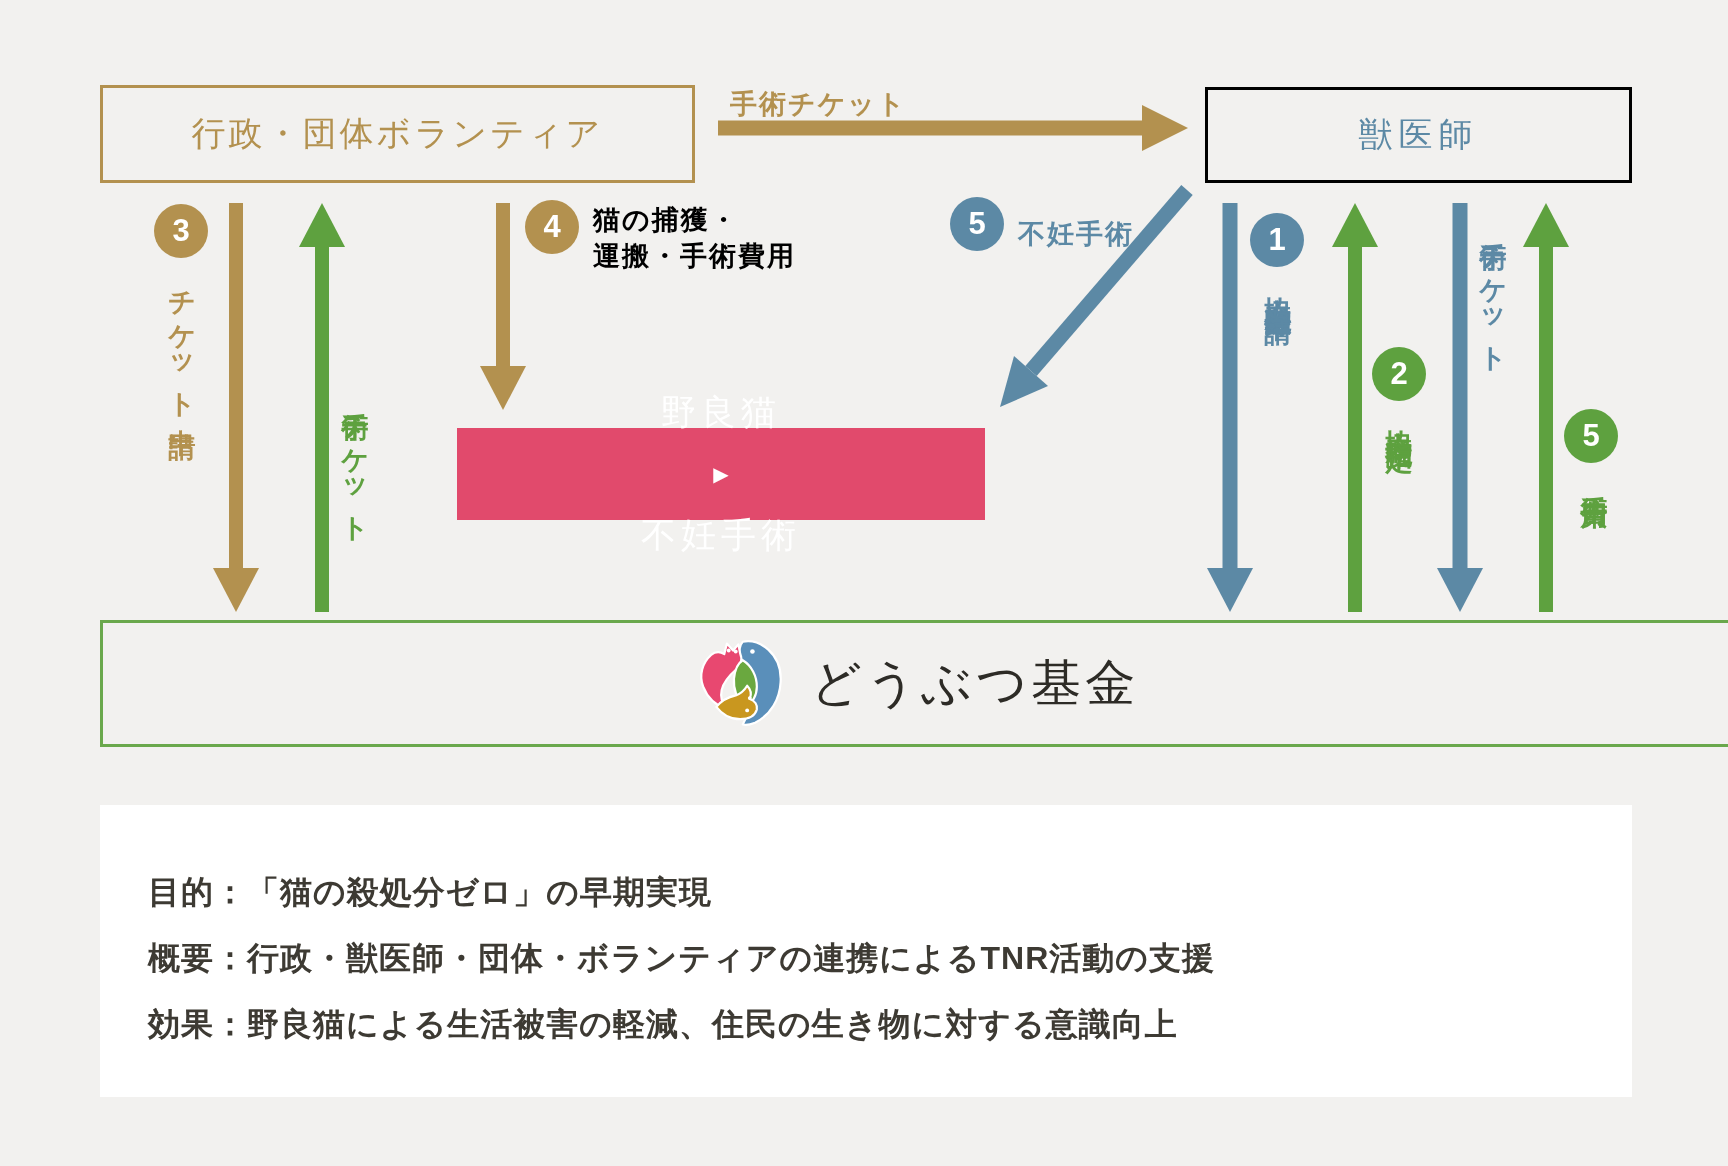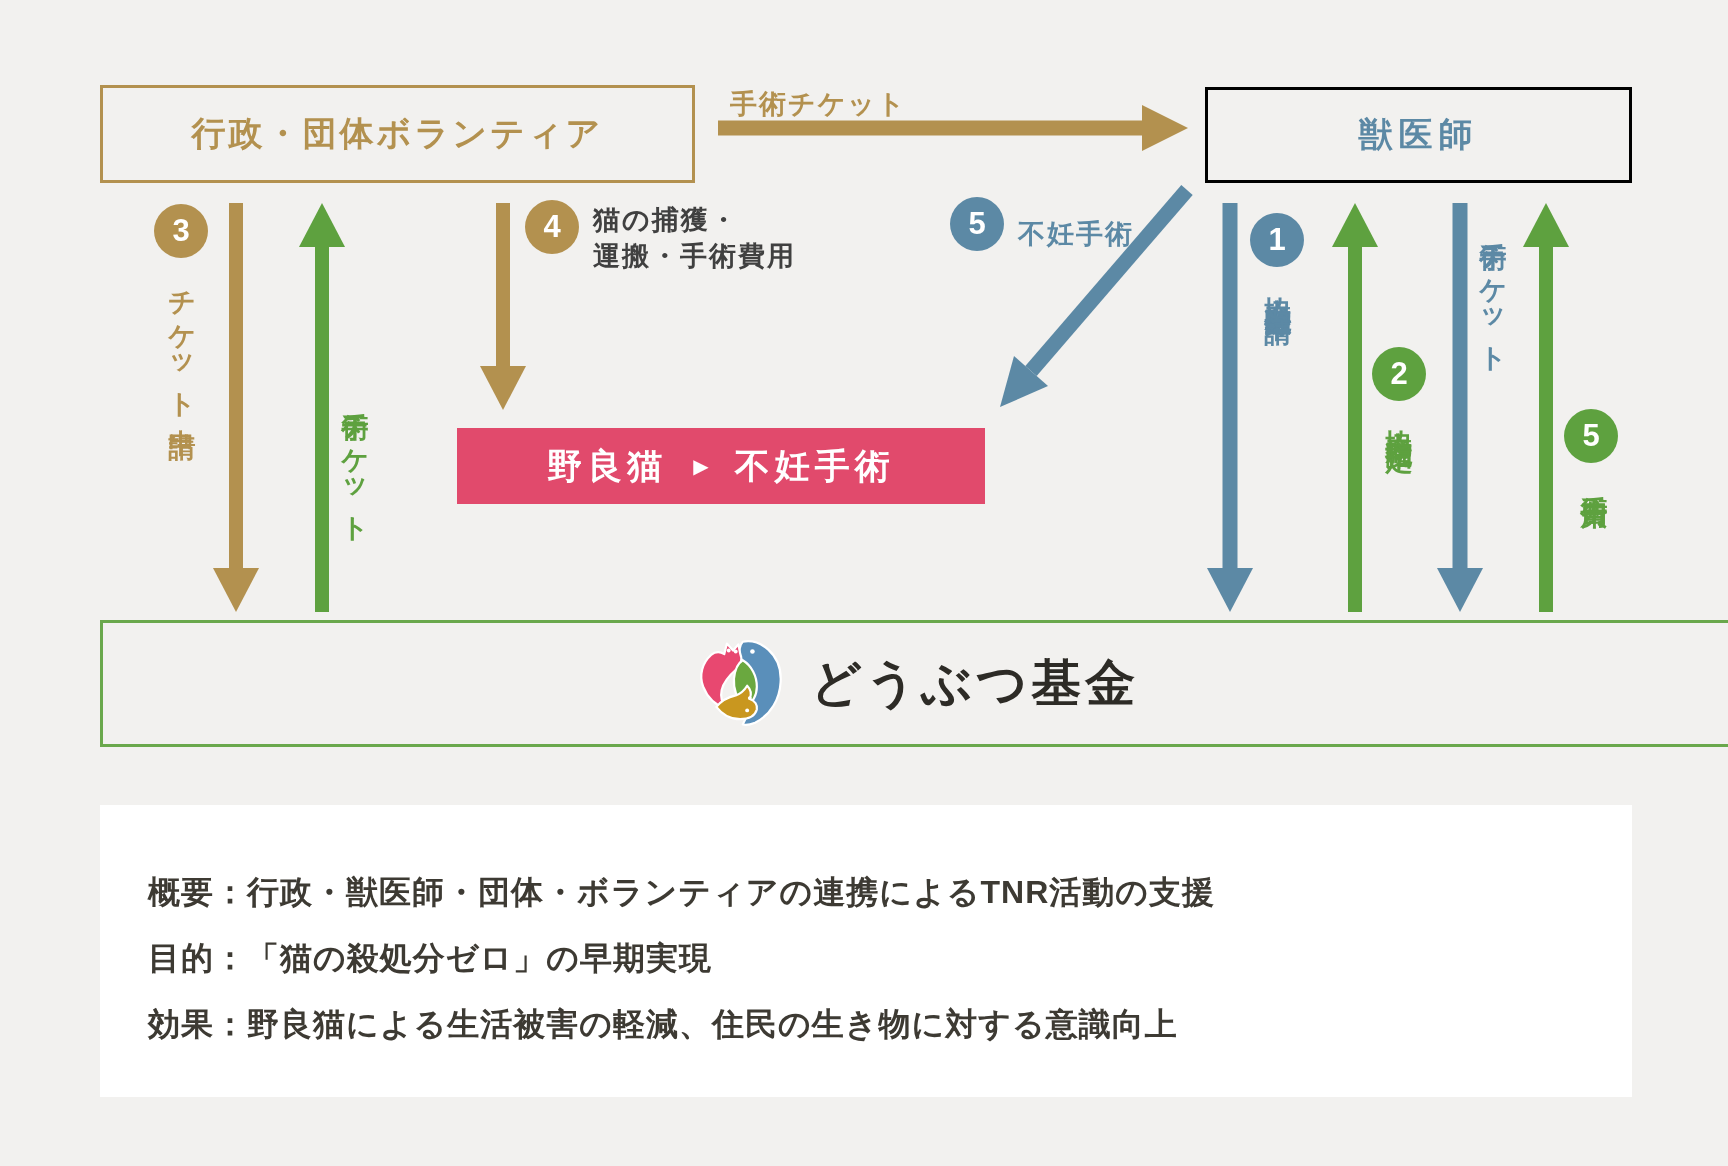--- a/index.html
+++ b/index.html
@@ -1,46 +1,46 @@
 <!DOCTYPE html>
 <html><head>
 <meta charset="utf-8">
 <style>
   html,body{margin:0;padding:0;}
   body{background:#e8e7e5;font-family:"Liberation Sans","DejaVu Sans",sans-serif;}
   .canvas{position:relative;width:1728px;height:1166px;background:#f2f1ef;overflow:hidden;}
   svg.arrow-layer{position:absolute;left:0;top:0;width:1728px;height:1166px;pointer-events:none;}
 
   .box{position:absolute;display:flex;align-items:center;justify-content:center;
-       font-weight:bold;box-sizing:border-box;text-align:right;}
+       font-weight:normal;box-sizing:border-box;text-align:right;}
   .box-volunteer{left:100px;top:85px;width:595px;height:98px;border:3px solid #b3914f;
        color:#b3914f;font-size:34px;letter-spacing:3px;}
   .box-vet{left:1205px;top:87px;width:427px;height:96px;border:3px solid #000000;
        color:#5c89a5;font-size:34px;letter-spacing:6px;}
-  .box-cat{left:457px;top:428px;width:528px;height:76px;background:#e14a6c;color:#fff;
-       font-size:35px;letter-spacing:5px;gap:26px;}
+  .box-cat{left:457px;top:428px;width:528px;height:92px;background:#e14a6c;color:#fff;
+       font-size:35px;letter-spacing:5px;gap:26px;flex-direction:column;}
   .box-cat .tri{font-size:20px;letter-spacing:0;}
   .box-fund{left:100px;top:620px;width:1636px;height:127px;border:3px solid #6aa84c;
        color:#2d2b26;font-size:50px;letter-spacing:4px;gap:26px;}
 
   .badge{position:absolute;width:54px;height:54px;border-radius:50%;color:#fff;
        font-weight:bold;font-size:31px;display:flex;align-items:center;justify-content:center;
        transform:translate(-50%,-50%);}
   .badge.tan{background:#b3914f;}
   .badge.blue{background:#5c89a5;}
   .badge.green{background:#5ea13f;}
 
   .hlabel{position:absolute;font-weight:bold;font-size:27px;letter-spacing:2px;white-space:nowrap;}
   .vlabel{position:absolute;writing-mode:vertical-rl;text-orientation:upright;
        font-weight:bold;font-size:27px;letter-spacing:3px;transform:translateX(-50%);white-space:nowrap;}
   .tan-t{color:#b3914f;}
   .blue-t{color:#5c89a5;}
   .green-t{color:#5ea13f;}
 
-  .capture-label{position:absolute;left:593px;top:202px;color:#404040;font-weight:bold;
+  .capture-label{position:absolute;left:593px;top:202px;color:#000000;font-weight:bold;
        font-size:27px;line-height:36px;letter-spacing:2px;}
 
   .panel{position:absolute;left:100px;top:805px;width:1532px;height:292px;background:#ffffff;
        box-sizing:border-box;padding:54px 40px 0 48px;}
   .panel p{margin:0;font-size:32px;font-weight:bold;color:#3d3a33;line-height:66px;letter-spacing:1px;}
 
   .logo{width:88px;height:88px;flex:0 0 auto;}
 </style>
 </head>
 <body>
@@ -150,18 +150,18 @@
 
   <div class="vlabel blue-t" style="left:1278px;top:275px;">協力病院登録申請</div>
 
   <div class="vlabel green-t" style="left:1399px;top:408px;">協力病院指定</div>
 
   <div class="vlabel blue-t" style="left:1493px;top:220px;">手術チケット</div>
 
   <div class="vlabel green-t" style="left:1594px;top:473px;">手術費用</div>
 
   <div class="panel">
+    <p>目的：「猫の殺処分ゼロ」の早期実現</p>
     <p>概要：行政・獣医師・団体・ボランティアの連携によるTNR活動の支援</p>
-    <p>目的：「猫の殺処分ゼロ」の早期実現</p>
     <p>効果：野良猫による生活被害の軽減、住民の生き物に対する意識向上</p>
   </div>
 
 </div>
 
 </body></html>

